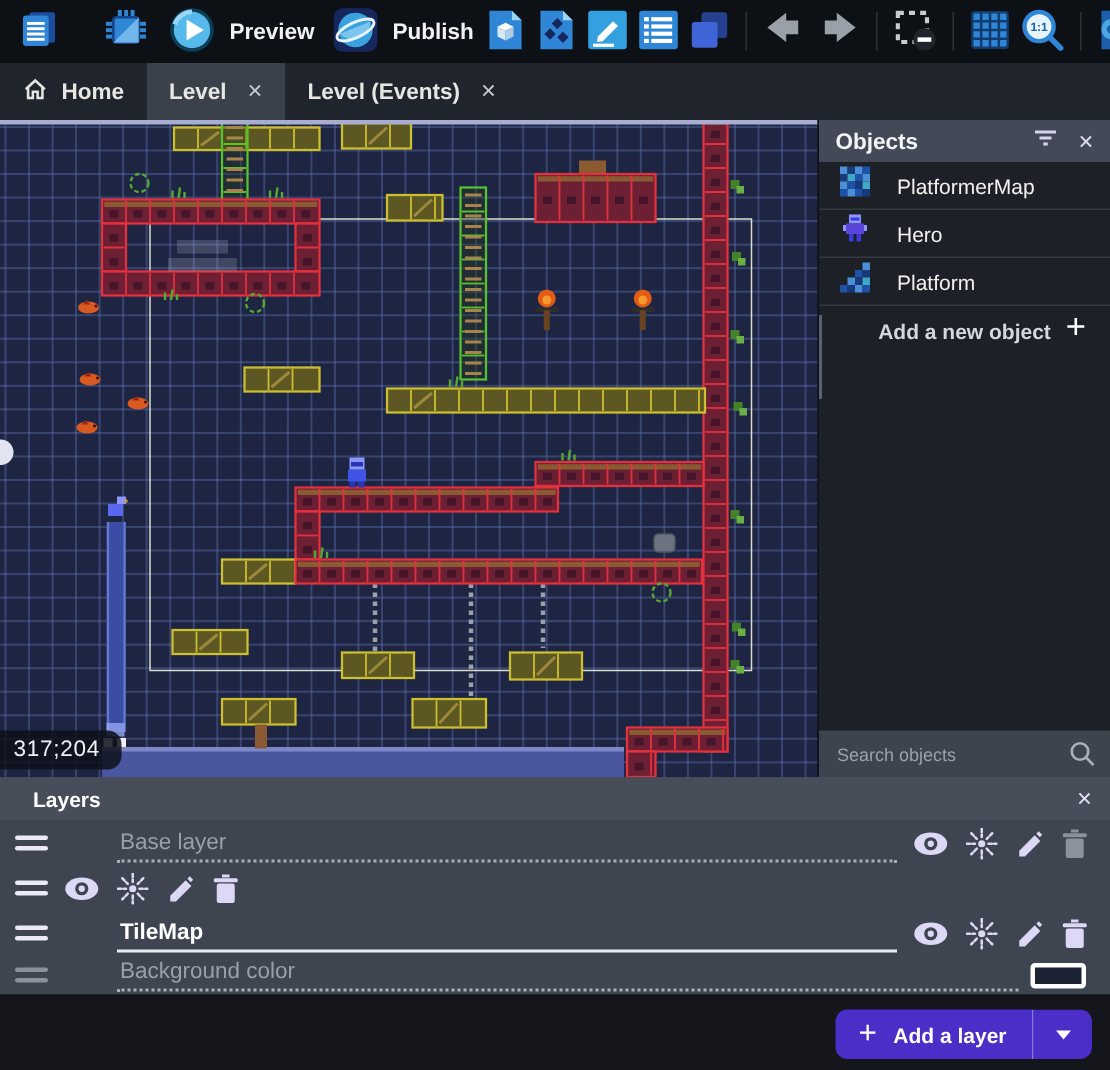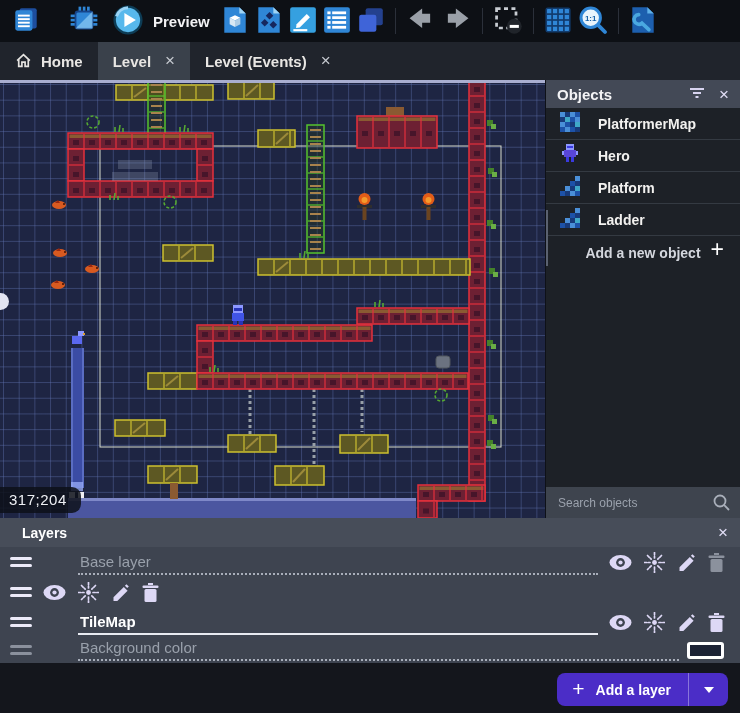--- a/index.html
+++ b/index.html
@@ -31,21 +31,21 @@
   .vthumb{position:absolute;left:-8px;top:213px;width:17px;height:17px;border-radius:50%;background:#e2e4f2;z-index:5;}
   .coord{position:absolute;left:0;bottom:5px;background:rgba(13,16,25,.85);color:#eef0f4;font-size:15px;
     padding:4px 14px 5px 9px;border-radius:0 9px 9px 0;z-index:6;letter-spacing:.5px;}
   svg.scene{position:absolute;left:0;top:0;z-index:1;}
 
   
   .objects{width:195px;height:438px;background:#1d2127;display:flex;flex-direction:column;border-left:1px solid #0e1118;position:relative;}
   .phead{height:28px;background:#434956;display:flex;align-items:center;padding:0 11px;gap:14px;flex:0 0 28px;}
   .ptitle{color:#f4f4f6;font-weight:bold;font-size:15px;flex:1;}
   .obj-row{height:32px;display:flex;align-items:center;gap:16px;padding:0 8px 0 12px;border-bottom:1px solid #343a42;cursor:pointer;}
-  .obj-label{color:#f2f1ef;font-weight:bold;font-size:14px;}
+  .obj-label{color:#f2f1ef;font-weight:normal;font-size:14px;}
   .add-row{height:33px;display:flex;align-items:center;justify-content:center;position:relative;color:#d4d7de;font-weight:bold;font-size:14px;cursor:pointer;}
   .add-row .plus{position:absolute;right:16px;color:#fff;font-size:23px;font-weight:normal;top:0px;}
   .ospacer{flex:1;}
   .oscroll{position:absolute;left:0;top:130px;width:2px;height:56px;background:#5a6170;}
   .osearch{height:31px;position:relative;flex:0 0 31px;}
   .osearch input{width:100%;height:100%;background:#3e444e;border:none;outline:none;padding:0 34px 0 12px;color:#e4e7ec;font-size:12px;font-family:inherit;}
   .osearch input::placeholder{color:#9aa1ac;}
   .osearch svg{position:absolute;right:9px;top:6px;}
 
   
@@ -109,20 +109,29 @@
     </svg></span>
   </button>
   <button class="tbtn mr6">
     <span><svg width="34" height="34" viewBox="0 0 28 28">
       <circle cx="14" cy="14" r="12" fill="#0d3c55"></circle>
       <circle cx="14" cy="14" r="10" fill="#57b8ec"></circle>
       <path d="M14,4 A10,10 0 0 0 4.5,11" stroke="#9ad4f6" stroke-width="2.5" fill="none"></path>
       <path d="M11,8.2 L20.5,14 L11,19.8 Z" fill="#fff"></path>
     </svg></span>
     <span class="tlabel">Preview</span>
+  </button>
+  <button class="tbtn mr2">
+    <span><svg width="34" height="34" viewBox="0 0 28 28">
+      <rect x="2" y="2" width="24" height="24" rx="5" fill="#16275e"></rect>
+      <circle cx="14" cy="14" r="9.5" fill="#3ba2e0"></circle>
+      <path d="M5.5,16 A9.5,9.5 0 0 0 22,9.5" fill="#7cc6ee"></path>
+      <ellipse cx="14" cy="14" rx="11" ry="4.2" fill="none" stroke="#e8f4fc" stroke-width="1.6" transform="rotate(-25 14 14)"></ellipse>
+    </svg></span>
+    <span class="tlabel">Publish</span>
   </button>
   <button class="tbtn">
     <span><svg width="30" height="30" viewBox="0 0 28 28">
       <path d="M4,2 h14 l6,6 v18 h-20 z" fill="#2f86d6"></path>
           <path d="M18,2 l6,6 h-6 z" fill="#9fd4f4"></path>
       <path d="M9,12 l5,-2.5 5,2.5 -5,2.5 z" fill="#fff"></path>
           <path d="M9,12 l5,2.5 v6 l-5,-2.5 z" fill="#d8e8f4"></path>
           <path d="M19,12 l-5,2.5 v6 l5,-2.5 z" fill="#aecde6"></path>
     </svg></span>
   </button>
@@ -659,37 +668,20 @@
                 <rect x="12" y="12" width="5" height="5" fill="#173a7a"></rect>
                 <rect x="17" y="12" width="5" height="5" fill="#3fa8c8"></rect>
                 <rect x="2" y="17" width="5" height="5" fill="#1d52a8"></rect>
                 <rect x="7" y="17" width="5" height="5" fill="#173a7a"></rect>
                 <rect x="12" y="17" width="5" height="5" fill="#4a8fd8"></rect>
                 <rect x="17" y="17" width="5" height="5" fill="#1d52a8"></rect>
               </g>
             </svg></span>
           <span class="obj-label">Platform</span>
         </div>
-        <div class="obj-row">
-          <span><svg width="24" height="24" viewBox="0 0 24 24">
-              <g>
-                <rect x="17" y="2" width="5" height="5" fill="#4a8fd8"></rect>
-                <rect x="12" y="7" width="5" height="5" fill="#1d52a8"></rect>
-                <rect x="17" y="7" width="5" height="5" fill="#173a7a"></rect>
-                <rect x="7" y="12" width="5" height="5" fill="#4a8fd8"></rect>
-                <rect x="12" y="12" width="5" height="5" fill="#173a7a"></rect>
-                <rect x="17" y="12" width="5" height="5" fill="#3fa8c8"></rect>
-                <rect x="2" y="17" width="5" height="5" fill="#1d52a8"></rect>
-                <rect x="7" y="17" width="5" height="5" fill="#173a7a"></rect>
-                <rect x="12" y="17" width="5" height="5" fill="#4a8fd8"></rect>
-                <rect x="17" y="17" width="5" height="5" fill="#1d52a8"></rect>
-              </g>
-            </svg></span>
-          <span class="obj-label">Ladder</span>
-        </div>
       </div>
     <div class="add-row">
       <span>Add a new object</span>
       <span class="plus">+</span>
     </div>
     <div class="ospacer"></div>
     <div class="oscroll"></div>
     <div class="osearch">
       <input placeholder="Search objects" style="">
       <span><svg width="19" height="19" viewBox="0 0 19 19">

